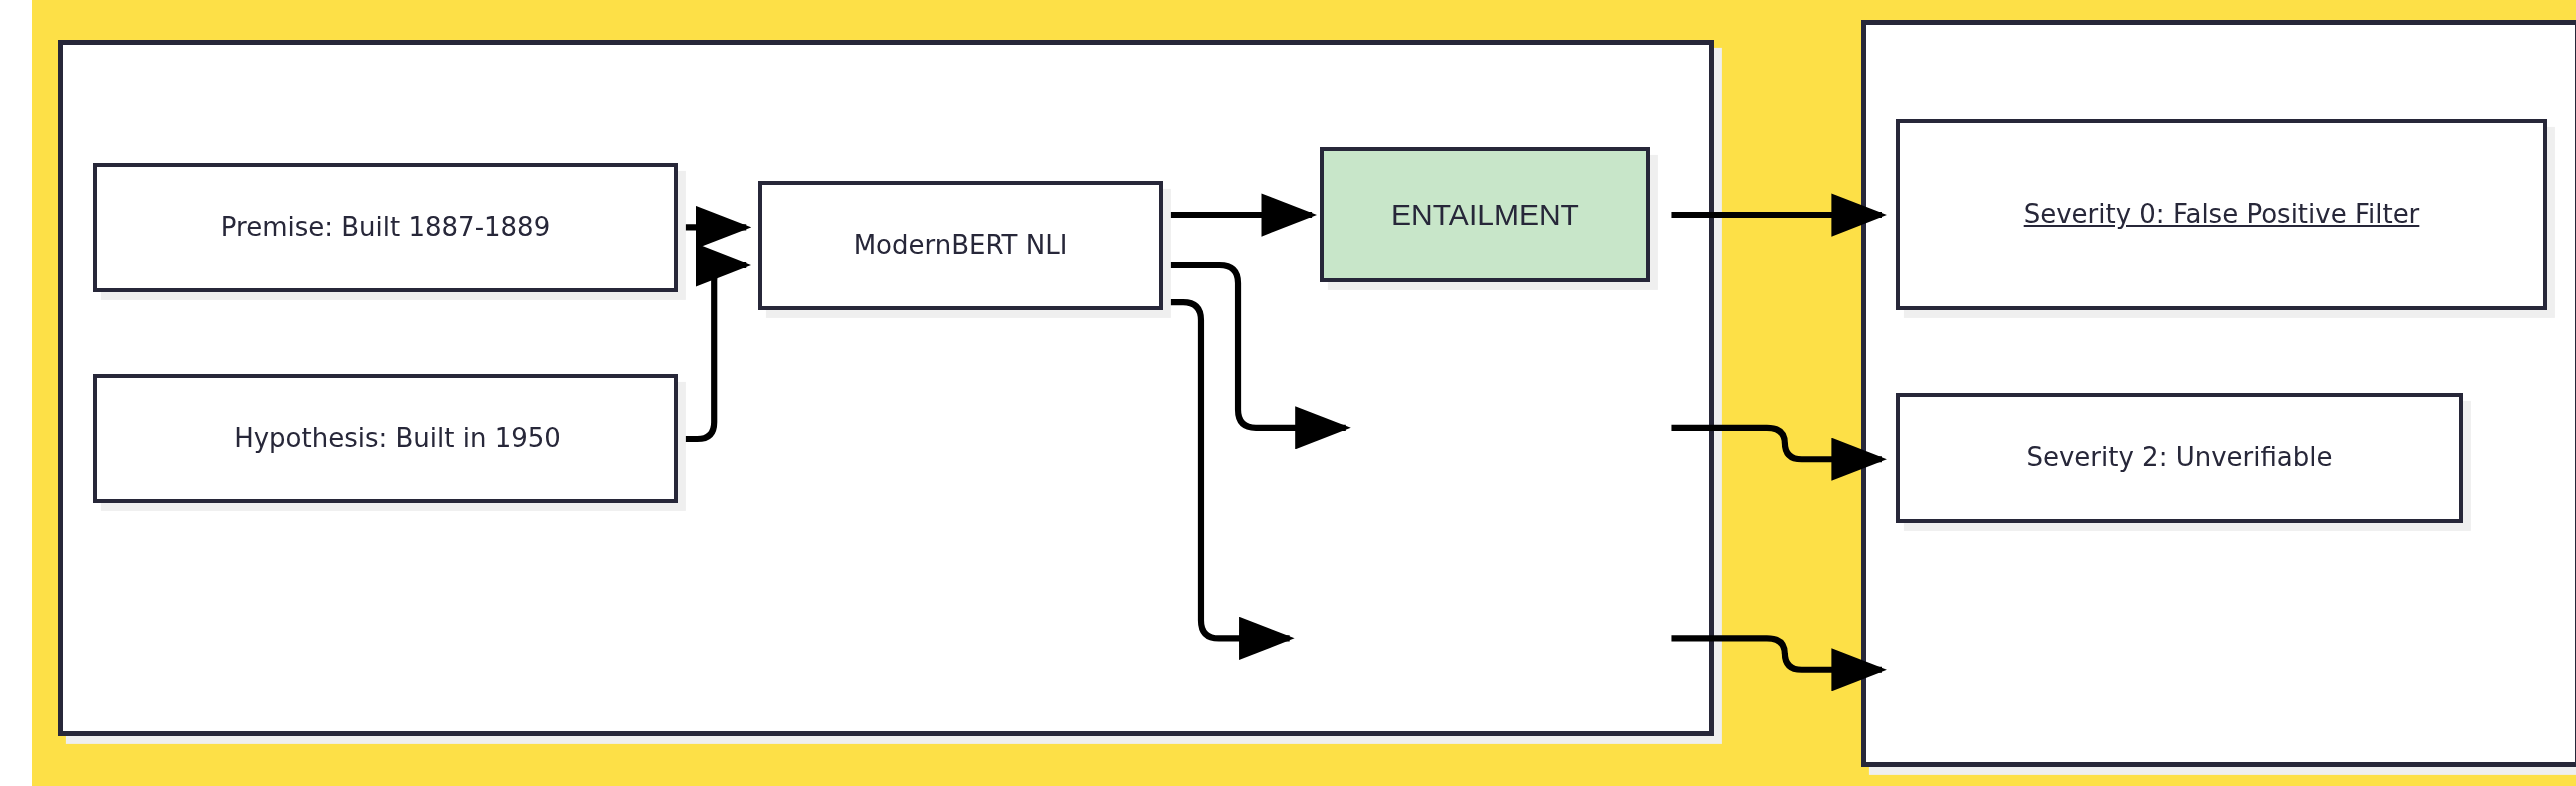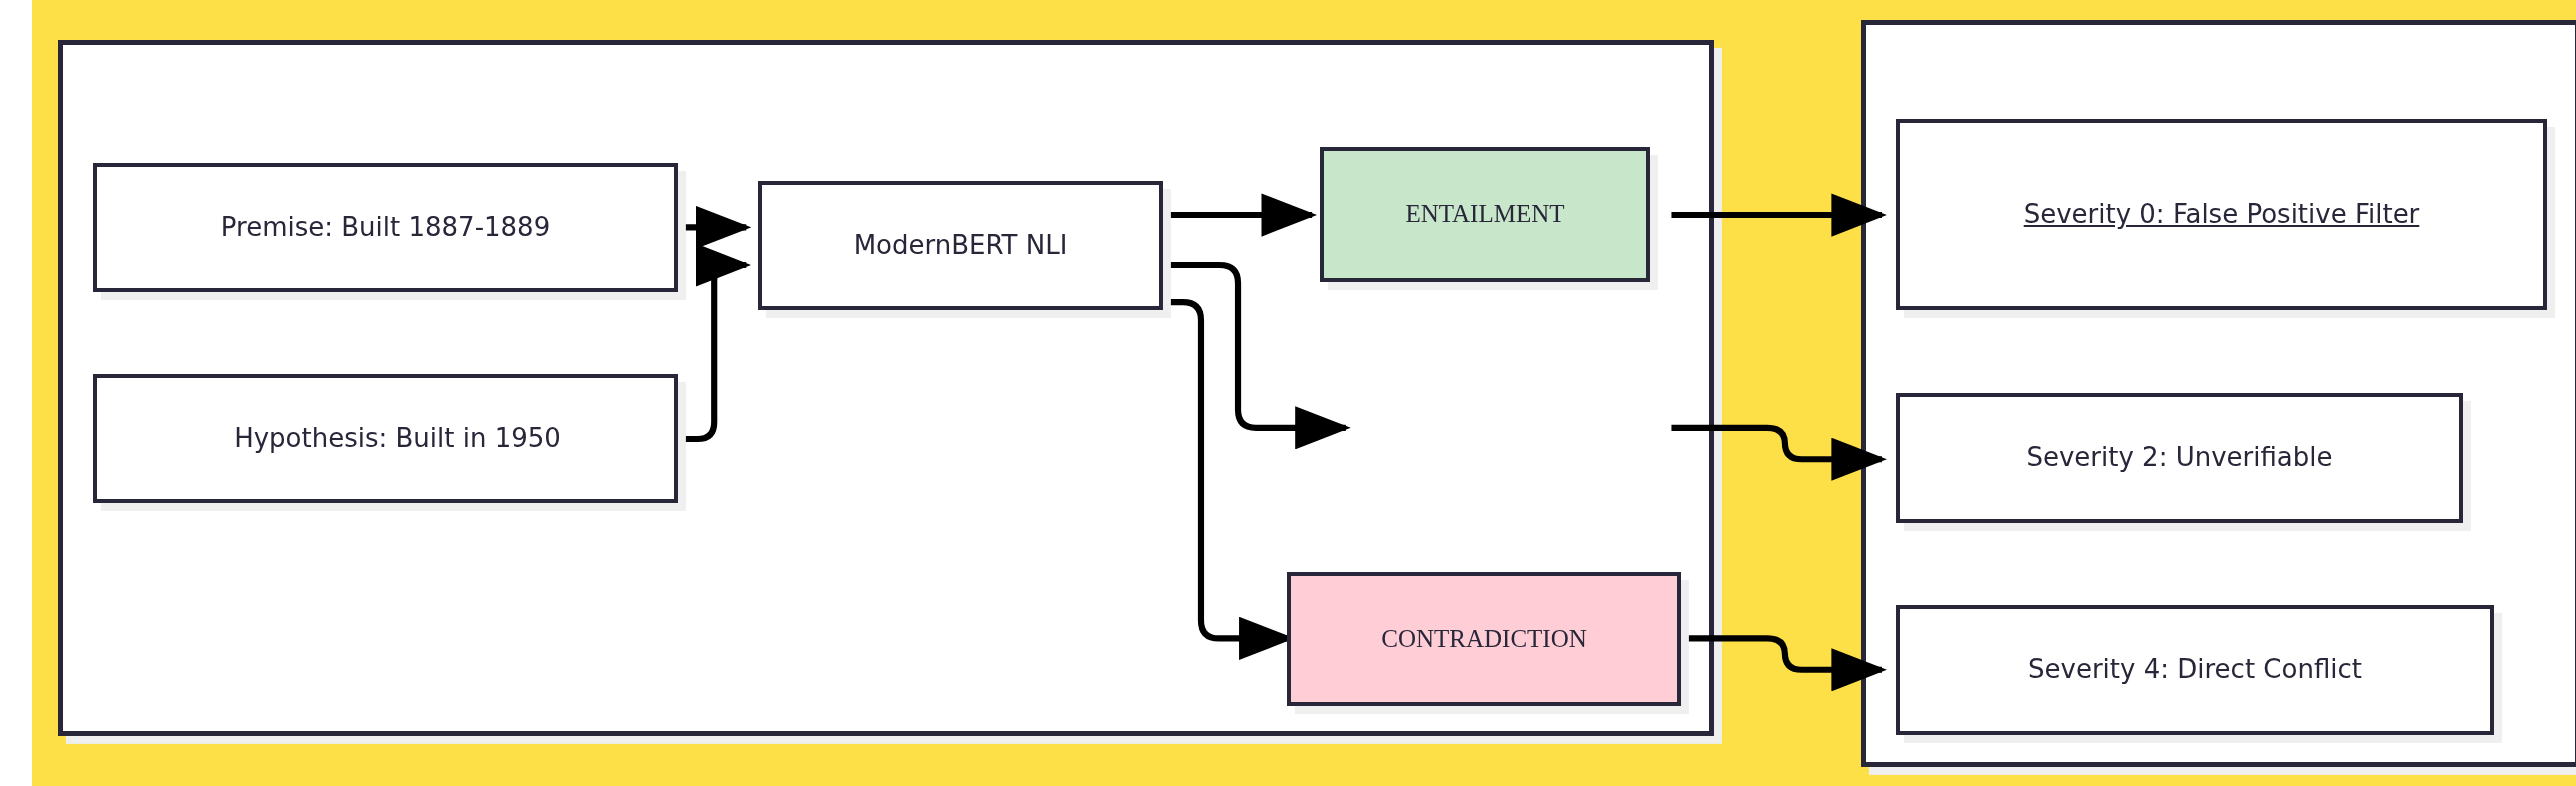--- a/index.html
+++ b/index.html
@@ -59,22 +59,22 @@
     color: #272739;
   }
   .node-label {
     font-family: "DejaVu Sans", sans-serif;
     font-size: 26px;
     line-height: 1.30;
     padding: 0 9px;
     color: #272739;
   }
   .node.mono .node-label {
-    font-family: Liberation Serif, serif;
-    font-size: 25px;
+    font-family: Liberation Sans, sans-serif;
+    font-size: 30px;
     letter-spacing: 0px;
   }
 </style>
 </head>
 <body>
 
 <div id="canvas">
 
   <div class="panel" style="left:26px; top:40px; width:1656px; height:696px;"></div>
   <div class="panel-title" style="left:26px; top:54px; width:1656px;">NLI Classification</div>
@@ -118,30 +118,24 @@
 
   <div class="node" style="left:726px; top:181px; width:405px; height:129px; background:#ffffff;text-align:center;">
     <span class="node-label">ModernBERT NLI</span>
   </div>
 
   <div class="node mono" style="left:1288px; top:147px; width:330px; height:135px; background:#c8e6c9;">
     <span class="node-label">ENTAILMENT</span>
   </div>
 
 
-  <div class="node mono" style="left:1255px; top:572px; width:394px; height:134px; background:#ffcdd5;">
-    <span class="node-label">CONTRADICTION</span>
-  </div>
 
   <div class="node" style="left:1864px; top:119px; width:651px; height:191px; background:#ffffff;text-decoration:underline;">
     <span class="node-label" style="max-width:494px;">Severity 0: False Positive Filter</span>
   </div>
 
   <div class="node" style="left:1864px; top:393px; width:567px; height:130px; background:#ffffff;">
     <span class="node-label">Severity 2: Unverifiable</span>
   </div>
 
-  <div class="node" style="left:1864px; top:605px; width:598px; height:130px; background:#ffffff;">
-    <span class="node-label">Severity 4: Direct Conflict</span>
-  </div>
 
 </div>
 
 
 </body></html>

